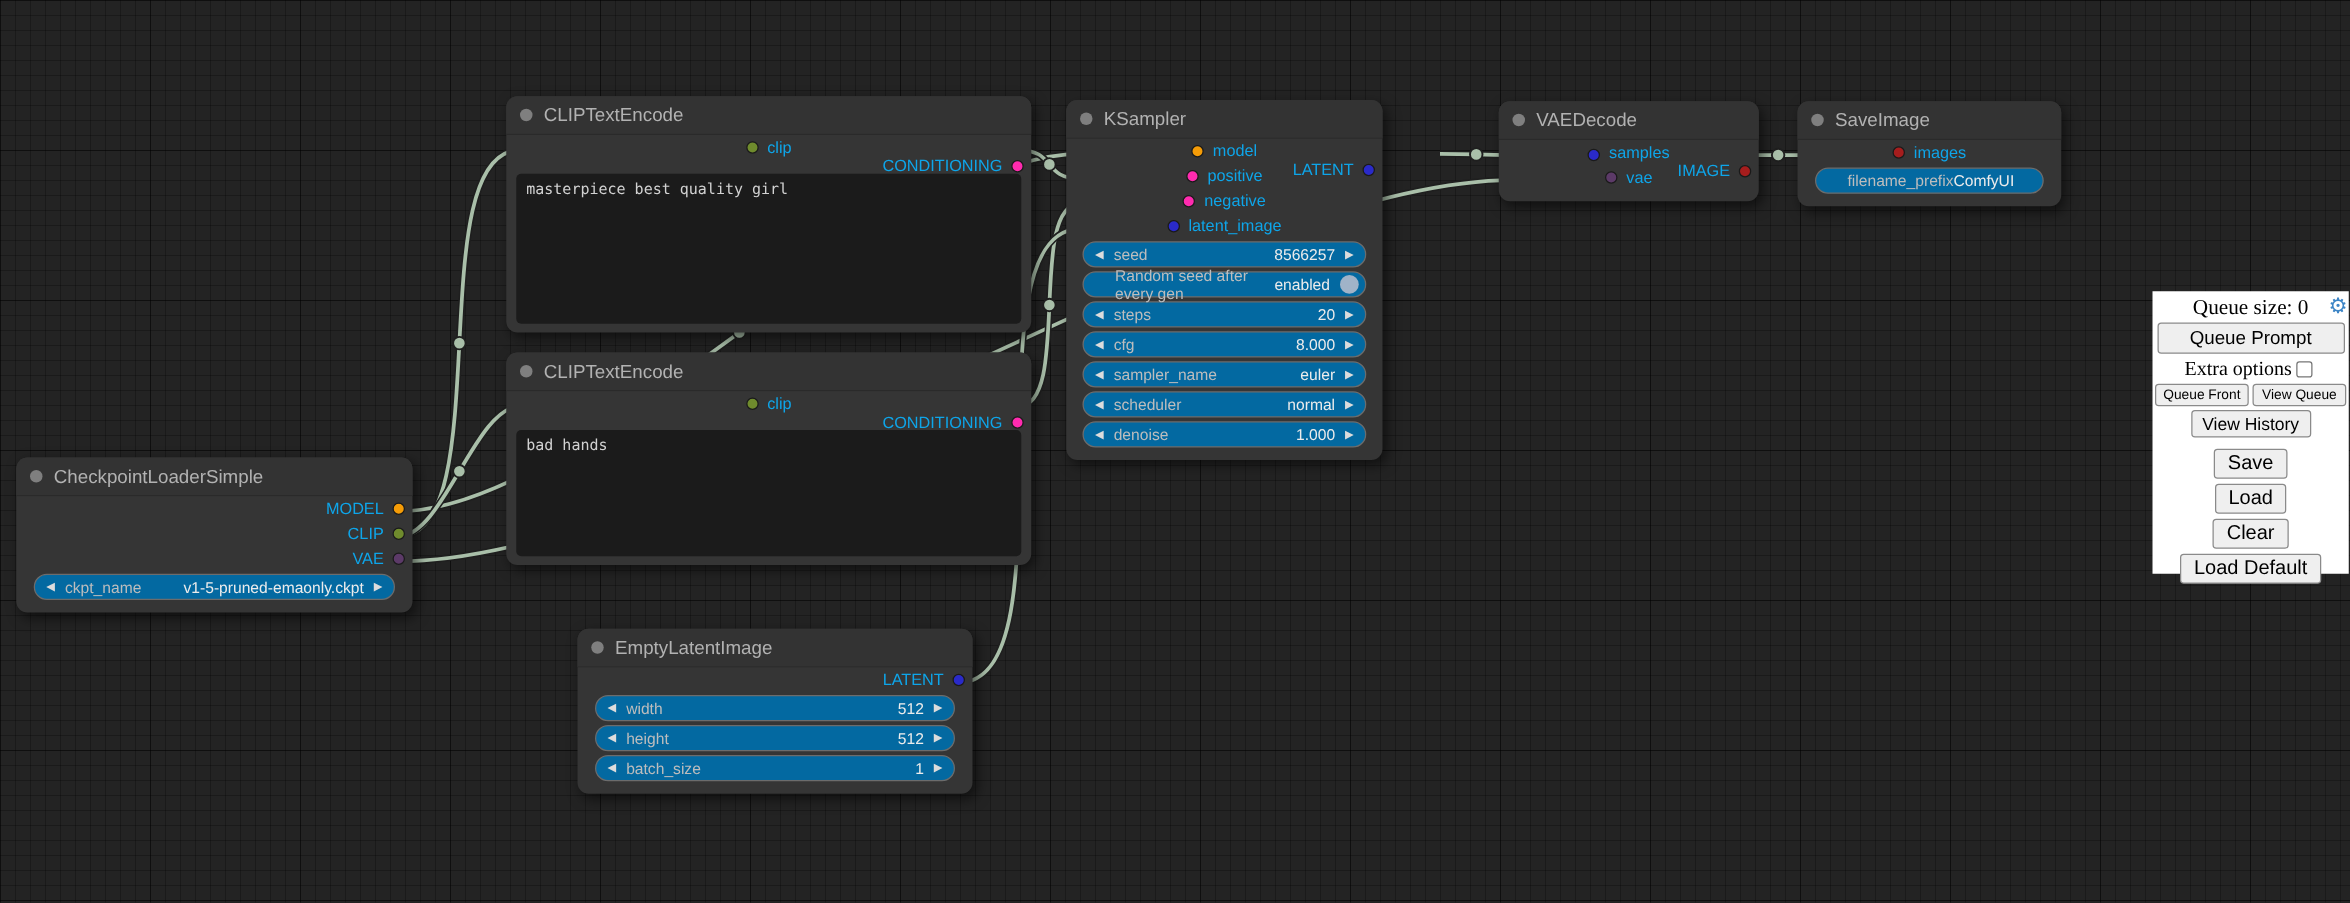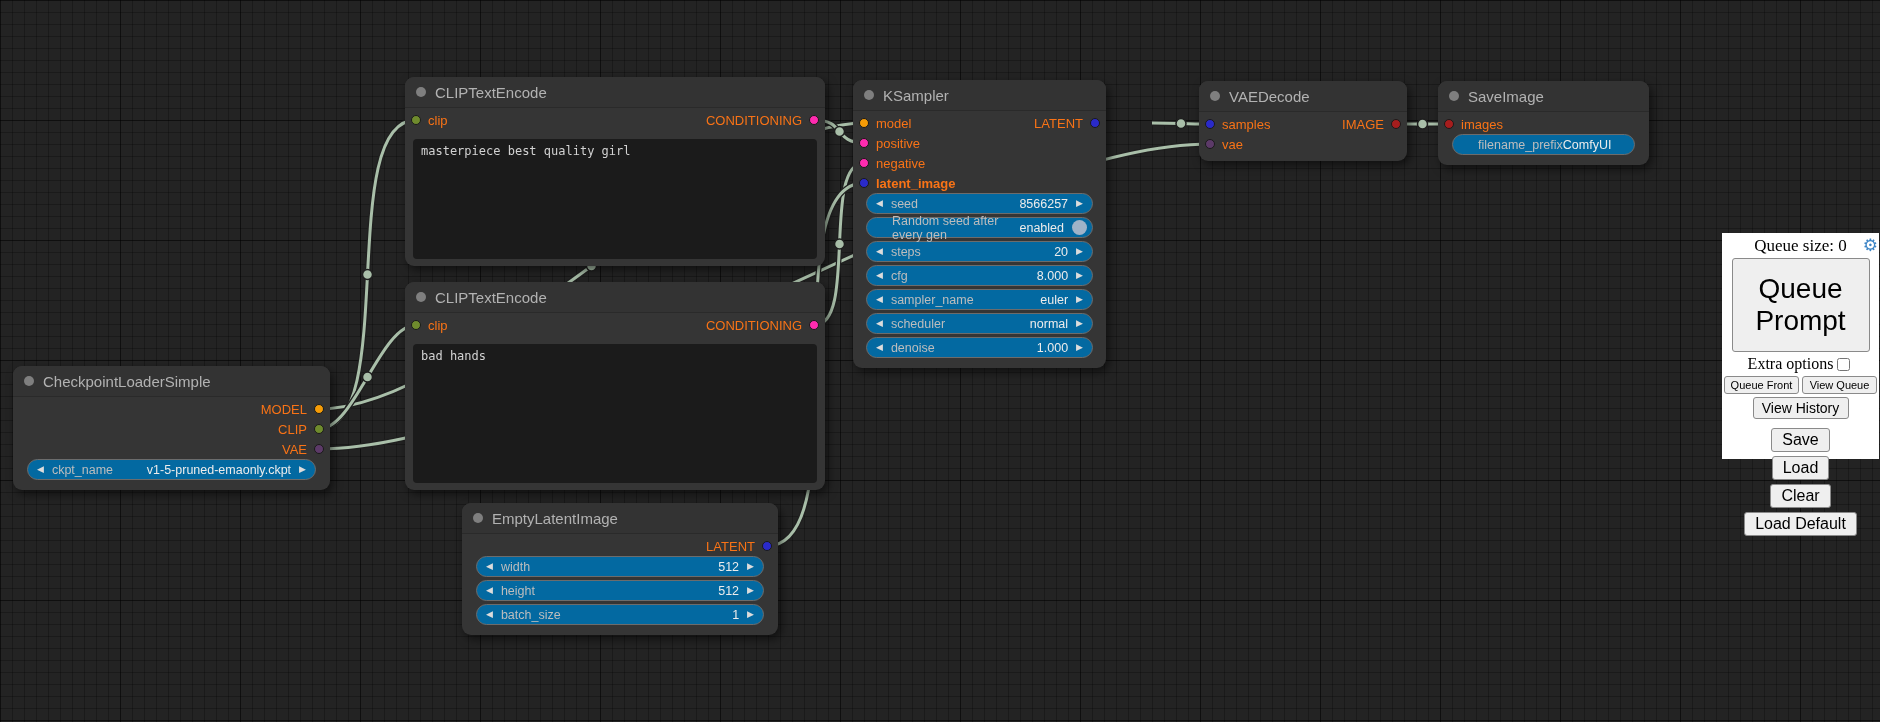--- a/index.html
+++ b/index.html
@@ -20,21 +20,21 @@
     box-shadow:3px 4px 10px rgba(0,0,0,.55);color:#bdbdbd;
     padding-bottom:7px;box-sizing:border-box;
   }
   .titlebar{
     height:31px;background:#333333;border-radius:9px 9px 0 0;
     border-bottom:1px solid #2a2a2a;display:flex;align-items:center;
     padding:0 11px;box-sizing:border-box;color:#b2b2b2;font-size:15px;
   }
   .tdot{width:10px;height:10px;border-radius:50%;background:#7f7f7f;margin-right:9px;flex:none;}
   .rows{padding-top:2px;}
-  .prow{height:20px;display:flex;align-items:center;padding:0 6px;font-size:13px;color:#f97316;}
+  .prow{height:20px;display:flex;align-items:center;padding:0 6px;font-size:13px;color:#0ea5e9;flex-direction:column;}
   .pdot{width:10px;height:10px;border-radius:50%;border:1px solid #1a1a1a;box-sizing:border-box;flex:none;}
   .pin .plabel{margin-left:7px;}
   .pout{margin-left:auto;display:flex;align-items:center;}
   .pout .plabel{margin-right:7px;}
   .widget{
     height:21px;margin:0 13px 3px;background:#0369a1;border:1px solid #6c6c6c;
     border-radius:12px;display:flex;align-items:center;font-size:12.5px;
     padding:0 9px;box-sizing:border-box;color:#bdbdbd;
   }
   .warr{font-size:9px;color:#dcdcdc;line-height:1;}
@@ -53,21 +53,21 @@
     background:#ffffff;color:#000;text-align:center;
     font-family:"Liberation Serif",serif;
   }
   .qsize{font-size:17px;padding-top:3px;}
   .qgear{position:absolute;right:1px;top:2px;font-size:17px;color:#3d85c6;cursor:pointer;font-family:"DejaVu Sans",sans-serif;}
   .btn{
     font-family:"Liberation Sans",sans-serif;background:#efefef;
     border:1px solid #8a8a8a;border-radius:3px;color:#000;cursor:pointer;
   }
   .btn-big{display:block;margin:3px auto 4px;font-size:16px;padding:2px 10px;}
-  #queue-prompt-btn{width:138px;margin:2px auto 0;font-size:28px;padding:14px 0;display:block;}
+  #queue-prompt-btn{width:150px;margin:2px auto 0;font-size:15px;padding:3px 0;display:block;}
   .extra-row{font-size:16px;margin:3px 0 2px;}
   .extra-row input{vertical-align:-2px;width:13px;height:13px;margin-left:4px;}
   .small-row{display:flex;gap:3px;padding:0 2px;}
   .btn-small{flex:1;font-size:11px;padding:2px 0;}
   .btn-history{width:96px;font-size:14px;padding:2px 0;display:block;margin:3px auto 0;}
   #save-btn{margin-top:9px;}
 </style>
 </head>
 <body>
 
@@ -164,21 +164,21 @@
       <span class="pin" style="display:flex;align-items:center;">
           <span class="pdot" style="background: rgb(111, 139, 45);"></span>
           <span class="plabel">clip</span>
         </span>
       <span class="pout">
           <span class="plabel">CONDITIONING</span>
           <span class="pdot" style="background: rgb(255, 43, 175);"></span>
         </span>
     </div>
   </div>
-  <div class="textarea" style="height:139px;">bad hands</div>
+  <div class="textarea" style="height:101px;">bad hands</div>
 </div>
 
 <div class="node" style="left:853px;top:80px;width:253px;">
   <div class="titlebar">
     <span class="tdot"></span>
     <span>KSampler</span>
   </div>
   <div class="rows">
     <div class="prow">
       <span class="pin" style="display:flex;align-items:center;">
@@ -196,21 +196,21 @@
           <span class="plabel">positive</span>
         </span>
       </div>
     <div class="prow">
         <span class="pin" style="display:flex;align-items:center;">
           <span class="pdot" style="background: rgb(255, 43, 175);"></span>
           <span class="plabel">negative</span>
         </span>
       </div>
     <div class="prow">
-        <span class="pin" style="display:flex;align-items:center;font-weight:bold;">
+        <span class="pin" style="display:flex;align-items:center;">
           <span class="pdot" style="background: rgb(42, 42, 201);"></span>
           <span class="plabel">latent_image</span>
         </span>
       </div>
   </div>
   <div class="widget">
     <span class="warr">◀</span>
     <span class="wlabel">seed</span>
     <span class="wvalue">8566257</span>
     <span class="warr">▶</span>
@@ -252,21 +252,21 @@
   </div>
 </div>
 
 <div class="node" style="left:1199px;top:81px;width:208px;">
   <div class="titlebar">
     <span class="tdot"></span>
     <span>VAEDecode</span>
   </div>
   <div class="rows">
     <div class="prow">
-      <span class="pin" style="display:flex;align-items:center;">
+      <span class="pin" style="display:flex;align-items:flex-end;">
           <span class="pdot" style="background: rgb(42, 42, 201);"></span>
           <span class="plabel">samples</span>
         </span>
       <span class="pout">
           <span class="plabel">IMAGE</span>
           <span class="pdot" style="background: rgb(166, 29, 29);"></span>
         </span>
     </div>
     <div class="prow">
         <span class="pin" style="display:flex;align-items:center;">

